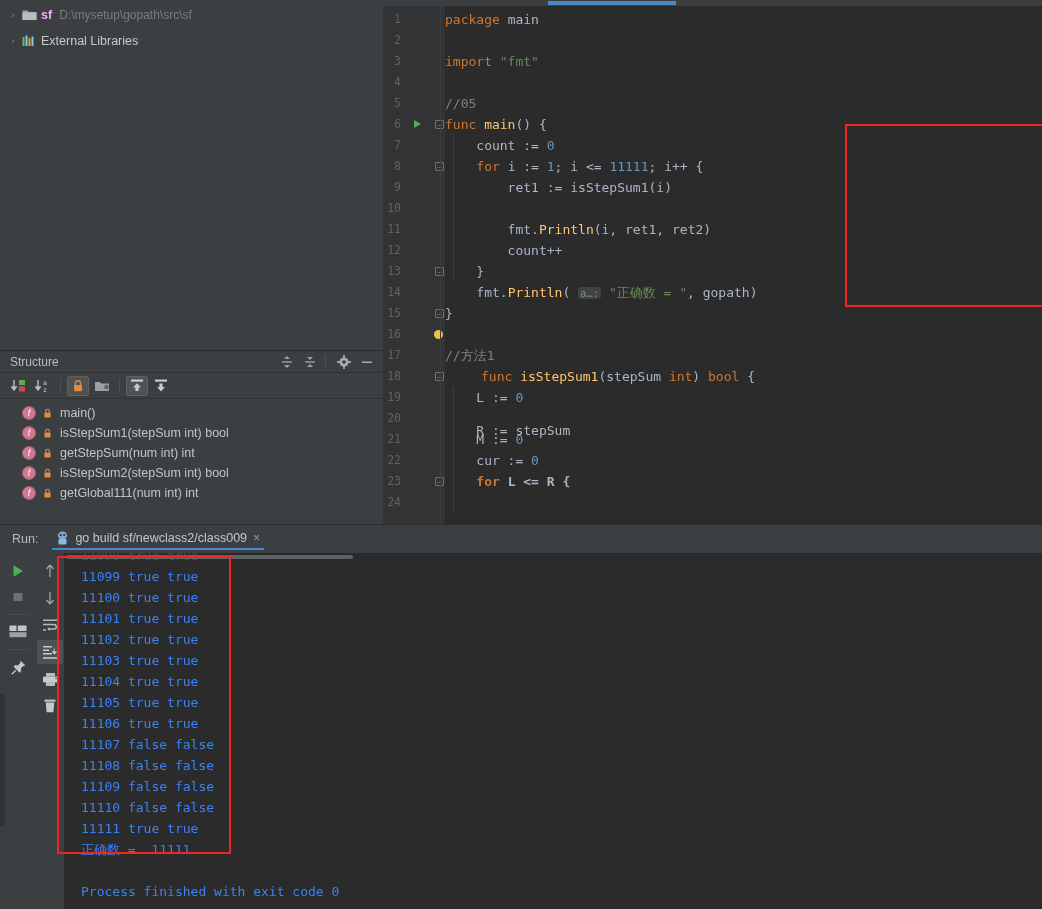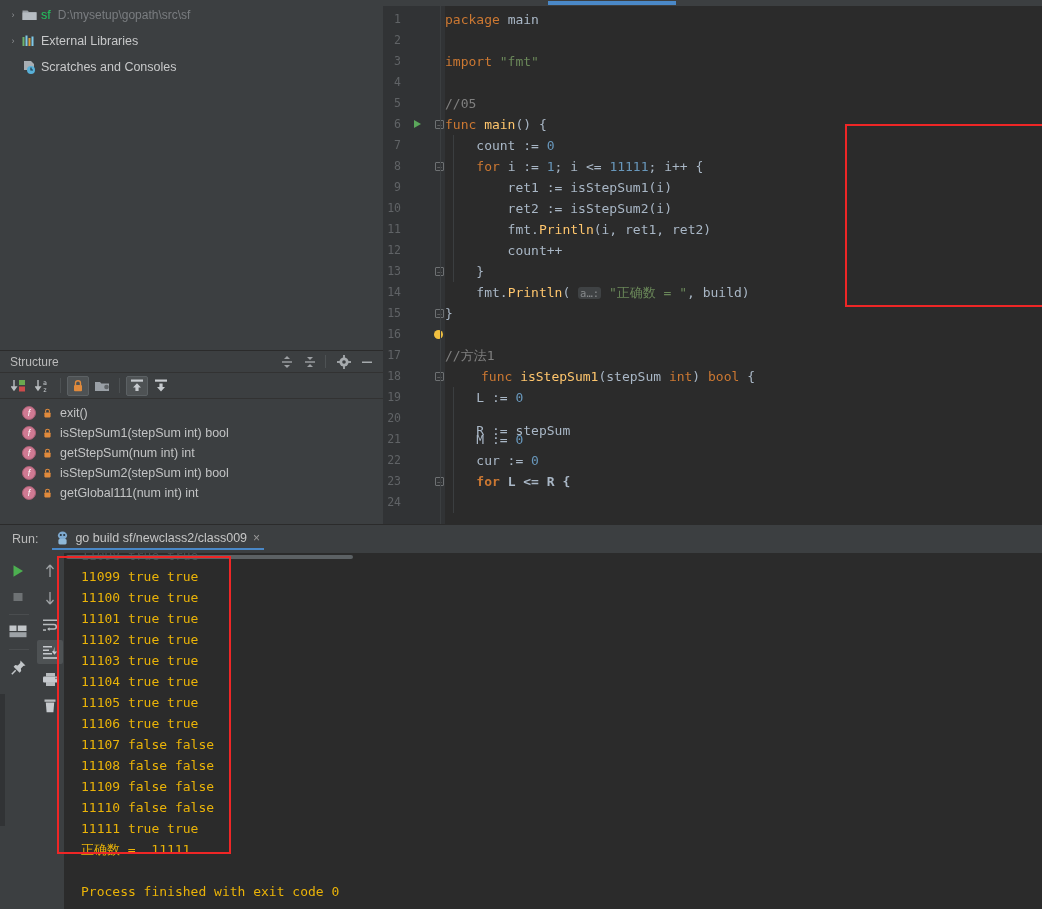--- a/index.html
+++ b/index.html
@@ -32,21 +32,21 @@
     width: 14px; height: 14px; flex: 0 0 14px;
     display: flex; align-items: center; justify-content: center;
     color: #8f9194; font-size: 9px;
   }
   .tree-icon {
     width: 18px; height: 16px; flex: 0 0 18px;
     display: flex; align-items: center; justify-content: center;
     margin-right: 3px;
   }
   .tree-label { color: #c8c9ca; }
-  .tree-label.bold { font-weight: normal; color: #22c55e; }
+  .tree-label.bold { font-weight: bold; color: #f0abfc; }
   .tree-path { color: #7a7d80; margin-left: 7px; font-size: 12px; }
 
   
   #structure-panel {
     position: absolute; left: 0; top: 350px; width: 383px; height: 174px;
     background: #3c3f41;
     border-top: 1px solid #2b2b2b;
   }
   #structure-header {
     height: 22px; display: flex; align-items: center;
@@ -215,21 +215,21 @@
     overflow: hidden;
     font-family: "DejaVu Sans Mono", monospace;
     font-size: 13px;
   }
   #console-scrollbar {
     position: absolute; left: 66px; top: 30px; width: 287px; height: 4px;
     background: #5c6164; border-radius: 2px; z-index: 6;
   }
   .con-line {
     position: absolute; left: 17px; white-space: pre;
-    color: #eab308; line-height: 21px; height: 21px;
+    color: #3b82f6; line-height: 21px; height: 21px;
   }
   .con-line.partial { color: #4a4d4f; }
   #console-highlight-box {
     position: absolute; left: 57px; top: 556px;
     width: 174px; height: 298px;
     border: 2.5px solid #ef2626;
     pointer-events: none; z-index: 7;
   }
   #left-edge-strip {
     position: absolute; left: 0; top: 552px; width: 9px; height: 357px;
@@ -262,31 +262,20 @@
       <span class="tree-arrow">›</span>
       <span class="tree-icon">
         <svg width="14" height="13" viewBox="0 0 14 13">
           <rect x="0.5" y="2" width="2" height="9" fill="#6db36d"></rect>
           <rect x="3.5" y="0.5" width="2" height="10.5" fill="#7fc9e8"></rect>
           <rect x="6.5" y="3" width="2" height="8" fill="#d8a13c"></rect>
           <rect x="9.5" y="1.5" width="2" height="9.5" fill="#7fc9e8"></rect>
         </svg>
       </span>
       <span class="tree-label">External Libraries</span>
-    </div>
-    <div class="tree-row" style="margin-top:6px;">
-      <span class="tree-arrow"></span>
-      <span class="tree-icon">
-        <svg width="15" height="14" viewBox="0 0 15 14">
-          <path d="M2 1h7l3 3v6H2z" fill="#a8aeb3"></path>
-          <circle cx="9" cy="10" r="4" fill="#58b0d8"></circle>
-          <path d="M9 7.5v2.5h2" stroke="#1d3a4a" stroke-width="1.2" fill="none"></path>
-        </svg>
-      </span>
-      <span class="tree-label">Scratches and Consoles</span>
     </div>
   </div>
 
   <div id="structure-panel">
     <div id="structure-header">
       <span id="structure-title">Structure</span>
       <span class="hdr-btn">
         <svg width="14" height="14" viewBox="0 0 14 14">
           <path d="M7 1l3 3H4z" fill="#aeb2b5"></path>
             <path d="M7 13l-3-3h6z" fill="#aeb2b5"></path>
@@ -365,21 +354,21 @@
 
     <div id="structure-list">
       <div class="struct-row">
         <span class="s-ficon">f</span>
         <span class="s-lock">
           <svg width="9" height="11" viewBox="0 0 9 11">
               <path d="M2.6 4.4V3.1a1.9 1.9 0 013.8 0v1.3" stroke="#e08a3c" stroke-width="1.1" fill="none"></path>
               <rect x="1.4" y="4.4" width="6.2" height="5" rx=".8" fill="#e08a3c"></rect>
             </svg>
         </span>
-        <span>exit()</span>
+        <span>main()</span>
       </div>
       <div class="struct-row">
         <span class="s-ficon">f</span>
         <span class="s-lock">
           <svg width="9" height="11" viewBox="0 0 9 11">
               <path d="M2.6 4.4V3.1a1.9 1.9 0 013.8 0v1.3" stroke="#e08a3c" stroke-width="1.1" fill="none"></path>
               <rect x="1.4" y="4.4" width="6.2" height="5" rx=".8" fill="#e08a3c"></rect>
             </svg>
         </span>
         <span>isStepSum1(stepSum int) bool</span>
@@ -459,25 +448,24 @@
     <div id="code-area">
         <div class="code-line" style="top: 3px;"><span class="kw">package </span><span class="pln">main</span></div>
         <div class="code-line" style="top: 24px;"></div>
         <div class="code-line" style="top: 45px;"><span class="kw">import </span><span class="str">"fmt"</span></div>
         <div class="code-line" style="top: 66px;"></div>
         <div class="code-line" style="top: 87px;"><span class="cmt">//05</span></div>
         <div class="code-line" style="top: 108px;"><span class="kw">func </span><span class="fn">main</span><span class="pln">() {</span></div>
         <div class="code-line" style="top: 129px;"><span class="pln">    count := </span><span class="num">0</span></div>
         <div class="code-line" style="top: 150px;"><span class="pln">    </span><span class="kw">for </span><span class="pln">i := </span><span class="num">1</span><span class="pln">; i &lt;= </span><span class="num">11111</span><span class="pln">; i++ {</span></div>
         <div class="code-line" style="top: 171px;"><span class="pln">        ret1 := </span><span class="pln">isStepSum1</span><span class="pln">(i)</span></div>
-        <div class="code-line" style="top: 192px;"><span class="pln">        ret2 := </span><span class="pln">isStepSum2</span><span class="pln">(i)</span></div>
         <div class="code-line" style="top: 213px;"><span class="pln">        fmt.</span><span class="fn">Println</span><span class="pln">(i, ret1, ret2)</span></div>
         <div class="code-line" style="top: 234px;"><span class="pln">        count++</span></div>
         <div class="code-line" style="top: 255px;"><span class="pln">    }</span></div>
-        <div class="code-line" style="top: 276px;"><span class="pln">    fmt.</span><span class="fn">Println</span><span class="pln">( </span><span class="hint">a…:</span><span class="pln"> </span><span class="str">"正确数 = "</span><span class="pln">, build)</span></div>
+        <div class="code-line" style="top: 276px;"><span class="pln">    fmt.</span><span class="fn">Println</span><span class="pln">( </span><span class="hint">a…:</span><span class="pln"> </span><span class="str">"正确数 = "</span><span class="pln">, gopath)</span></div>
         <div class="code-line" style="top: 297px;"><span class="pln">}</span></div>
         <div class="code-line" style="top: 318px;"></div>
         <div class="code-line" style="top: 339px;"><span class="cmt">//方法1</span></div>
         <div class="code-line" style="top: 360px; margin-left: 36px;"><span class="kw">func </span><span class="fn">isStepSum1</span><span class="pln">(stepSum </span><span class="kw">int</span><span class="pln">) </span><span class="kw">bool</span><span class="pln"> {</span></div>
         <div class="code-line" style="top: 381px;"><span class="pln">    L := </span><span class="num">0</span></div>
         <div class="code-line" style="top: 402px; margin-top: 12px;"><span class="pln">    R := stepSum</span></div>
         <div class="code-line" style="top: 423px;"><span class="pln">    M := </span><span class="num">0</span></div>
         <div class="code-line" style="top: 444px;"><span class="pln">    cur := </span><span class="num">0</span></div>
         <div class="code-line" style="top: 465px; font-weight: bold;"><span class="pln">    </span><span class="kw">for </span><span class="pln">L &lt;= R {</span></div>
         <div class="indent-guide" style="left: 8px; top: 129px; height: 147px;"></div>

